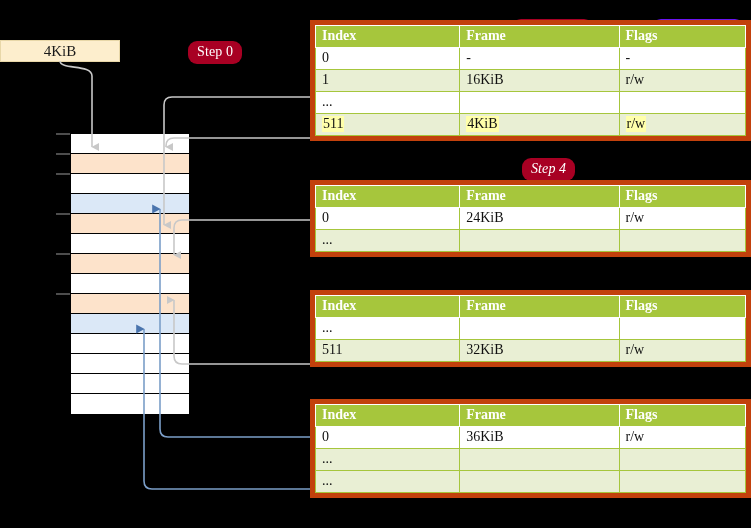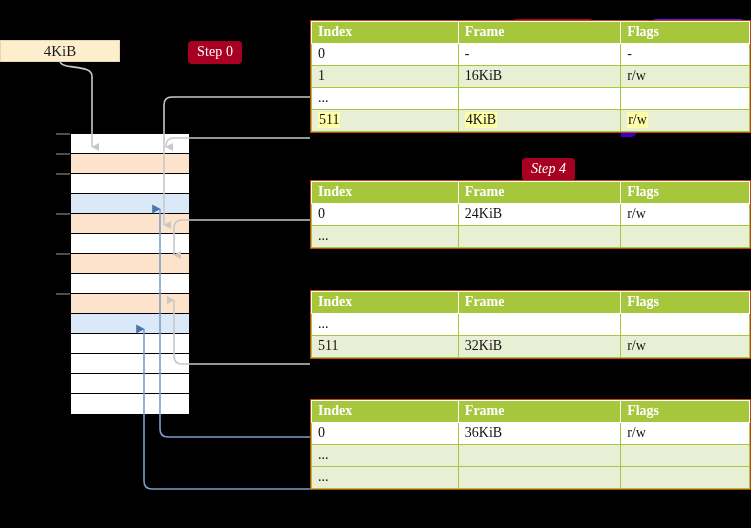--- a/index.html
+++ b/index.html
@@ -15,21 +15,21 @@
     background: #000000;
   }
   
   .badge {
     position: absolute;
     color: #ffffff;
     font-family: "Liberation Serif", serif;
     font-size: 14px;
     line-height: 18px;
     padding: 2px 9px 3px 9px;
-    border-radius: 4px;
+    border-radius: 9px;
     white-space: nowrap;
     letter-spacing: 0.1px;
   }
 
   
   .sizebox {
     position: absolute;
     background: #fdeecd;
     border: 1px solid #e8d7a8;
     color: #1a1a1a;
@@ -37,21 +37,21 @@
     text-align: center;
     line-height: 21px;
     box-sizing: border-box;
   }
 
   
   .ptable {
     position: absolute;
     border-collapse: collapse;
     background: #ffffff;
-    border: 1px solid #c2410c;
+    border: 5px solid #c2410c;
     box-sizing: border-box;
   }
   .ptable table {
     border-collapse: collapse;
     width: 100%;
     table-layout: fixed;
   }
   .ptable th {
     background: #a6c63c;
     color: #ffffff;

